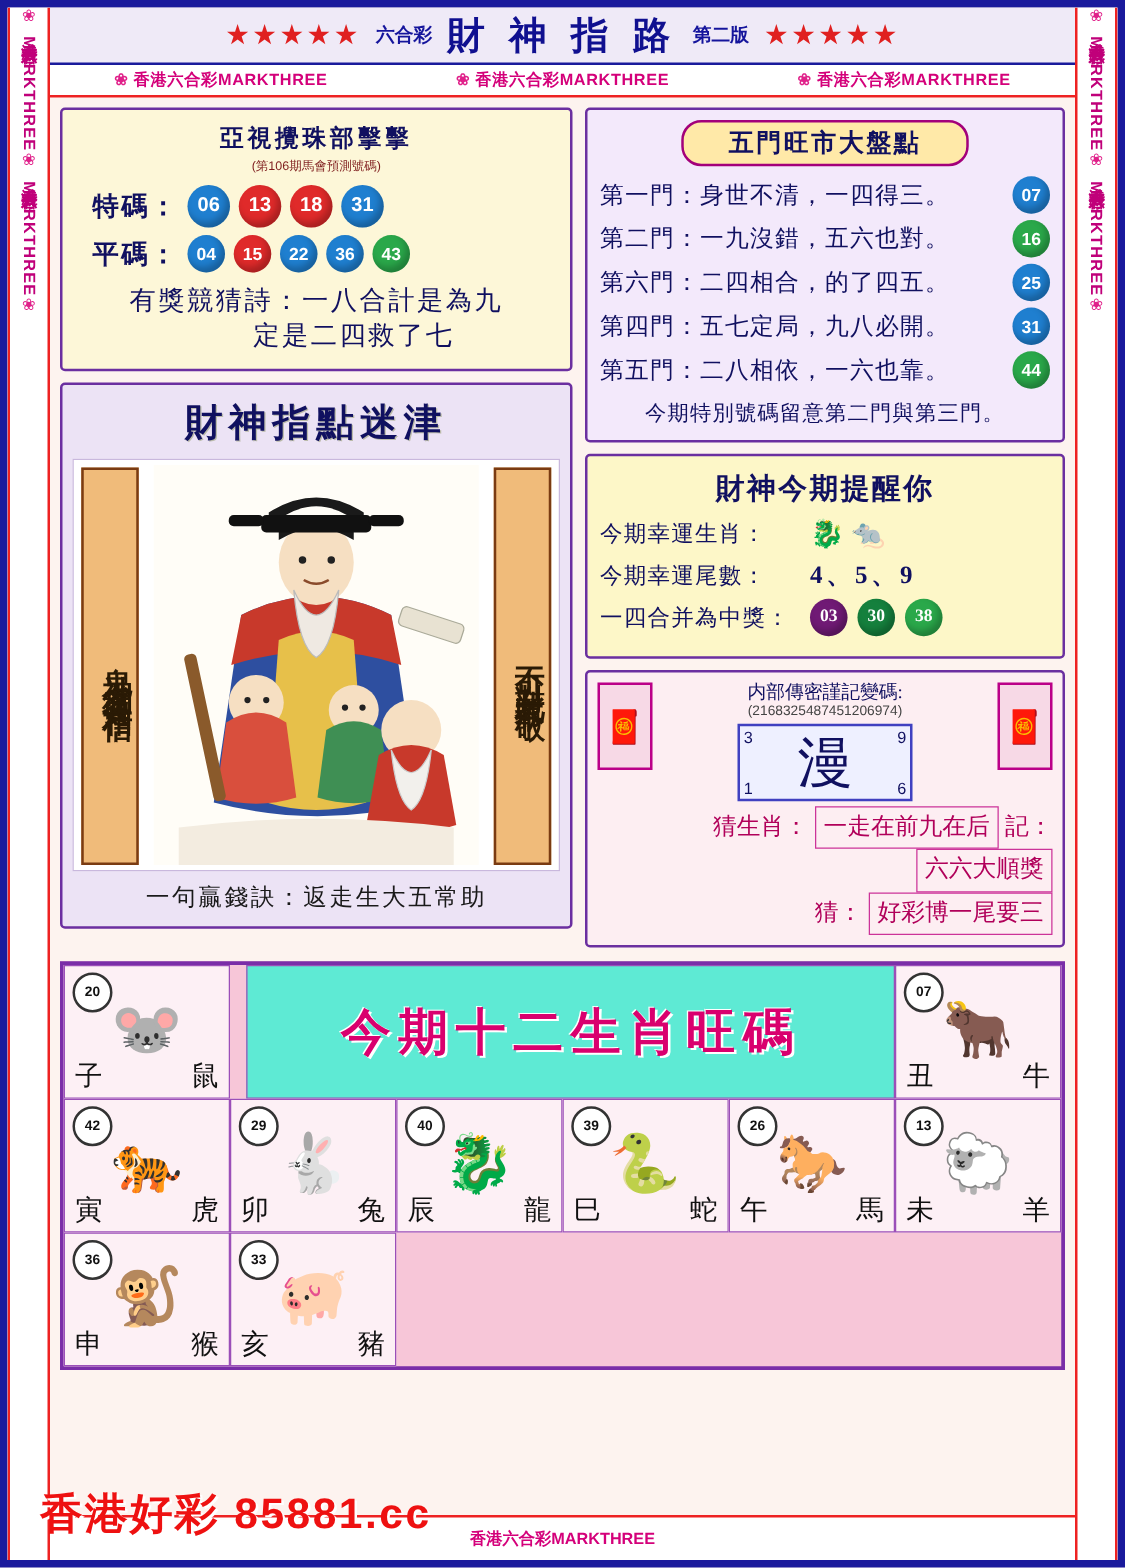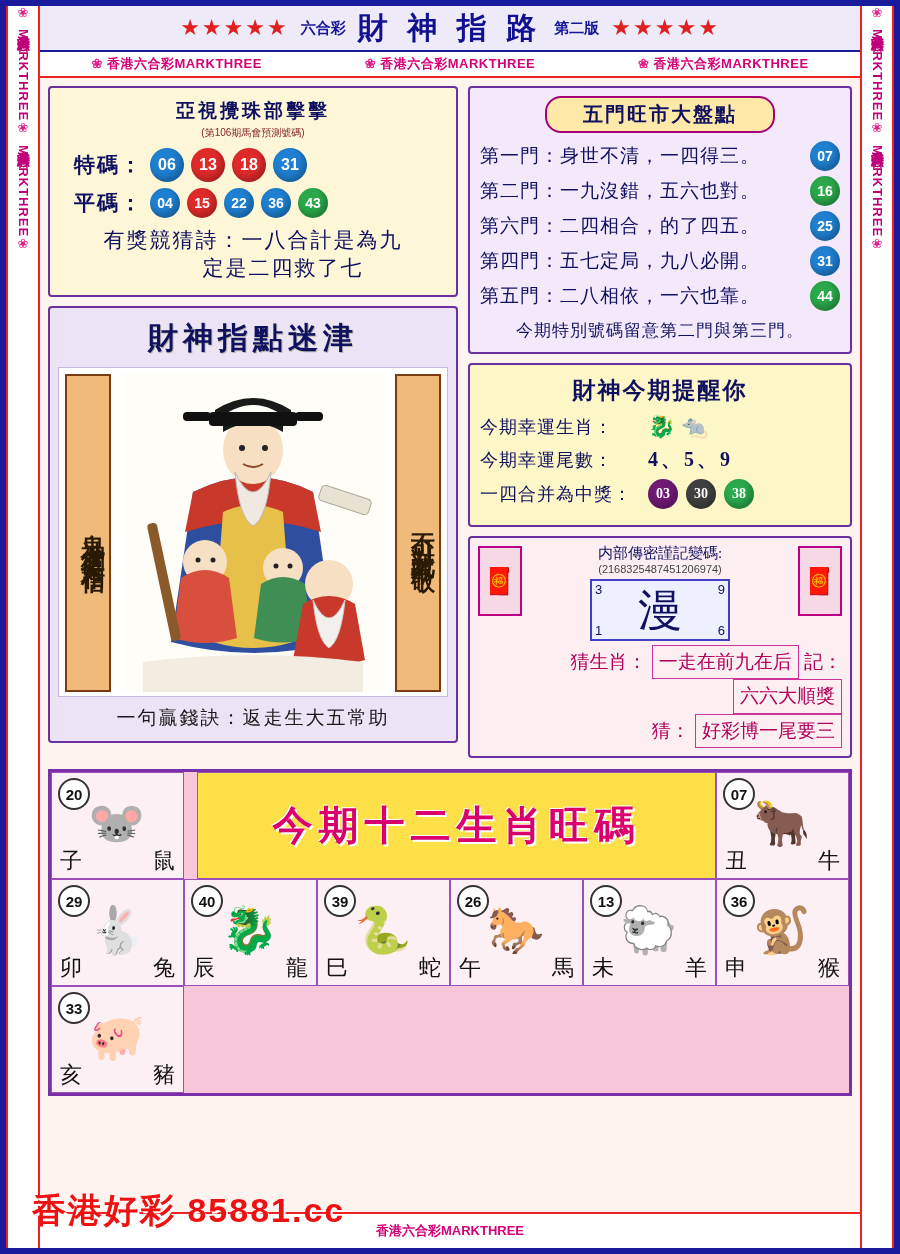--- a/index.html
+++ b/index.html
@@ -155,29 +155,29 @@
               font-family:"Liberation Serif",serif; line-height:1.5; margin-top:6px; letter-spacing:1px;}
   .sec-foot { margin-top:0; font-size:19px; color:#b1005a; text-align:right; line-height:1.6;}
   .sec-foot .box1 { border:1px solid #c39; display:inline-block; padding:1px 6px; }
 
   
   .b-zodiac { border:3px solid #7a2ea8; background:#f7c6d8; padding:0; margin-top:2px; }
   .zgrid { display:grid; grid-template-columns:repeat(6,1fr); }
   .zcell { border:1px solid #9b4fb8; height:107px; position:relative; background:#fdf0f5; }
   .zcell .num {
     position:absolute; left:6px; top:5px; width:32px; height:32px; border-radius:50%;
-    background:#fff; border:2px solid #333; font-size:15px; font-weight:bold; color:#111;
+    background:#fff; border:2px solid #333; font-size:11px; font-weight:bold; color:#111;
     display:flex; align-items:center; justify-content:center;
   }
   .zcell .ani { position:absolute; inset:16px 4px 22px 4px; display:flex; align-items:center; justify-content:center; font-size:46px;}
   .zcell .earth { position:absolute; left:8px; bottom:2px; font-size:22px; font-family:"Liberation Serif",serif; color:#111;}
   .zcell .name { position:absolute; right:8px; bottom:2px; font-size:22px; font-family:"Liberation Serif",serif; color:#111;}
   .zbanner {
     grid-column: span 4;
-    background:#fde047; border:1px solid #9b4fb8;
+    background:#5eead4; border:1px solid #9b4fb8;
     display:flex; align-items:center; justify-content:center;margin-left:13px;
   }
   .zbanner span {
     font-family:"Liberation Serif",serif; font-size:40px; font-weight:bold;
     color:#d9006e; letter-spacing:6px;
     text-shadow: 2px 2px 0 #fff, -1px -1px 0 #fff;
   }
   
   .footbar {
     position:absolute; left:34px; right:34px; bottom:0; height:36px;
@@ -348,21 +348,21 @@
             <span class="rl">今期幸運生肖：</span>
             <span class="zodiac-ico">🐉  🐀</span>
           </div>
           <div class="rrow">
             <span class="rl">今期幸運尾數：</span>
             <span class="tailnums">4、5、9</span>
           </div>
           <div class="rrow">
             <span class="rl">一四合并為中獎：</span>
             <span class="ball sm" style="background:#701a75">03</span>
-            <span class="ball sm" style="background:#404040">30</span>
+            <span class="ball sm" style="background:#15803d">30</span>
             <span class="ball sm" style="background:#2aa84a">38</span>
           </div>
         </div>
 
         <div class="box b-secret">
           <div class="card l">🧧</div>
           <div class="card r">🧧</div>
           <div class="hd">内部傳密謹記變碼:</div>
           <div class="code">(2168325487451206974)</div>
           <div class="glyphbox">
@@ -404,20 +404,26 @@
         </div>
 
         <div class="zcell">
           <span class="num">07</span>
           <span class="ani">🐂</span>
           <span class="earth">丑</span>
           <span class="name">牛</span>
         </div>
 
         <div class="zcell">
+          <span class="num">42</span>
+          <span class="ani">🐅</span>
+          <span class="earth">寅</span>
+          <span class="name">虎</span>
+        </div>
+        <div class="zcell">
           <span class="num">29</span>
           <span class="ani">🐇</span>
           <span class="earth">卯</span>
           <span class="name">兔</span>
         </div>
         <div class="zcell">
           <span class="num">40</span>
           <span class="ani">🐉</span>
           <span class="earth">辰</span>
           <span class="name">龍</span>

